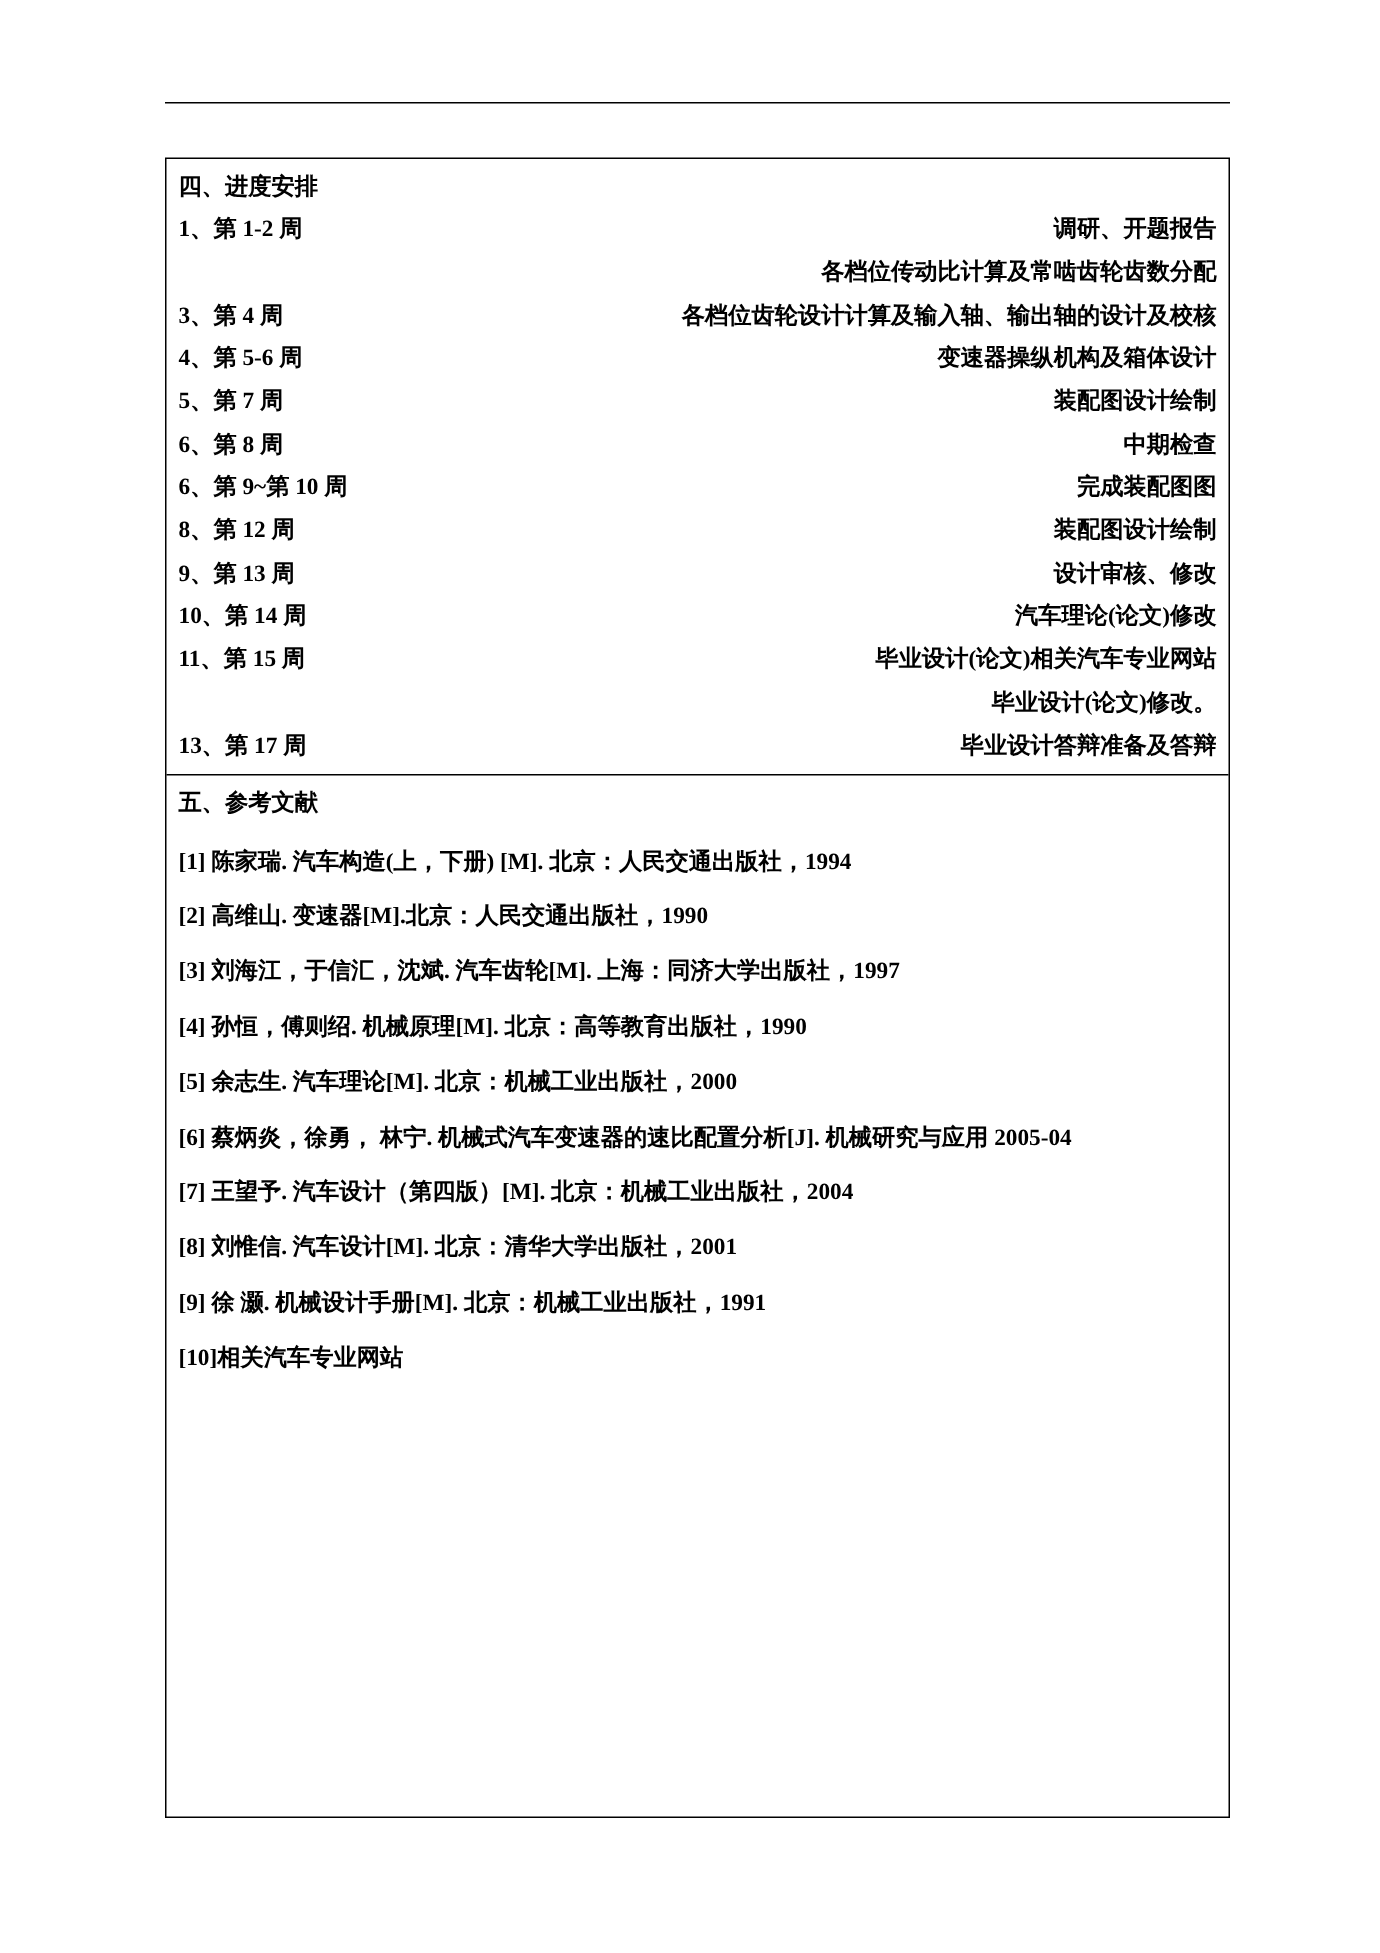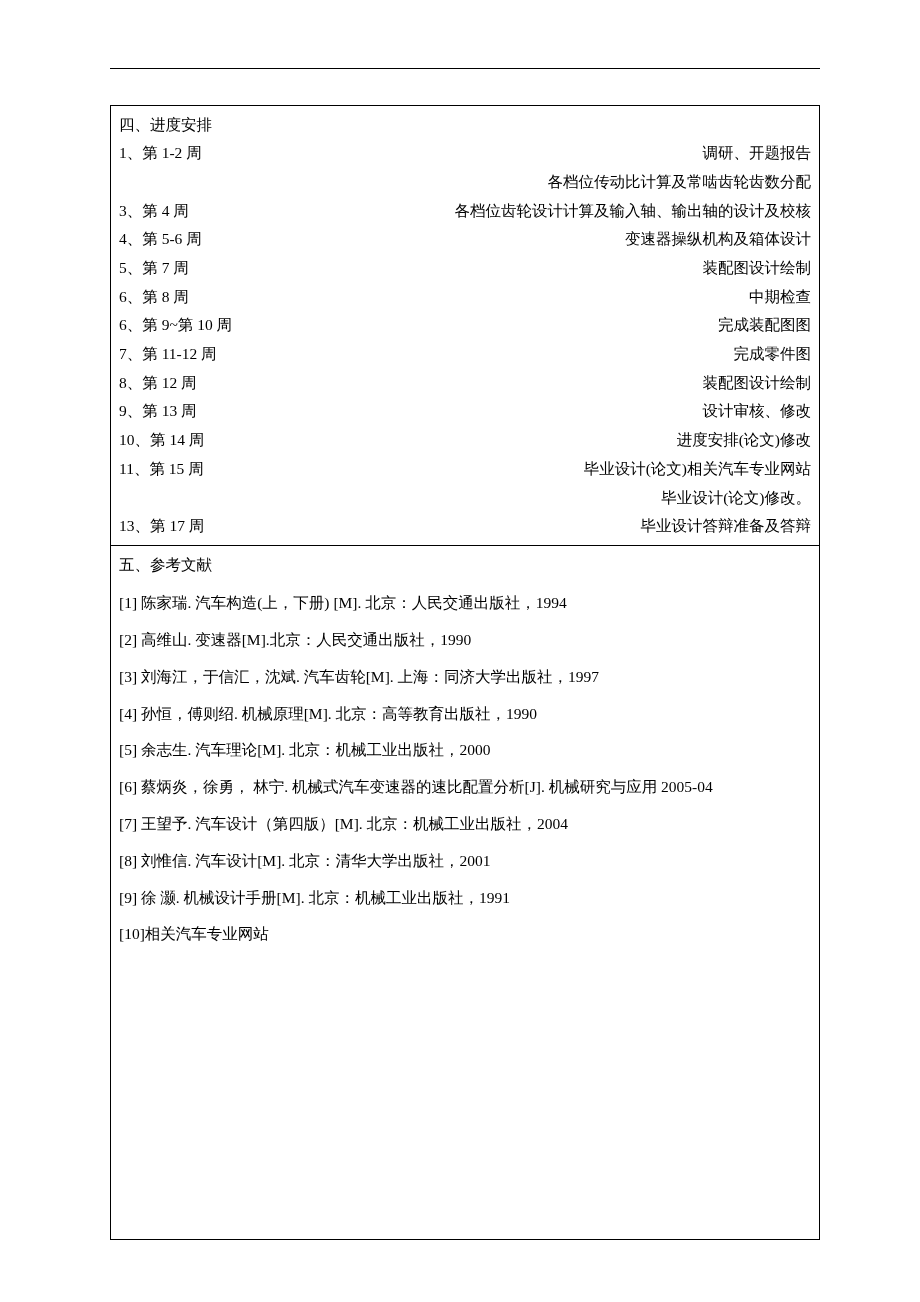--- a/index.html
+++ b/index.html
@@ -21,20 +21,21 @@
   .hr-top {
     border: none;
     border-top: 1.5px solid #000;
     margin: 0 0 36px 0;
   }
   .bordered-box {
     border: 1px solid #000;
   }
   .section {
     padding: 4px 8px;
+    font-weight: bold;
   }
   .section-schedule {
     border-bottom: 1px solid #000;
   }
   .section-title {
   }
   .schedule-row {
     display: flex;
     line-height: 1.85;
   }
@@ -87,34 +88,30 @@
       </div>
       <div class="schedule-row">
         <div class="schedule-left">6、第 8 周</div>
         <div class="schedule-right">中期检查</div>
       </div>
       <div class="schedule-row">
         <div class="schedule-left">6、第 9~第 10 周</div>
         <div class="schedule-right">完成装配图图</div>
       </div>
       <div class="schedule-row">
-        <div class="schedule-left">7、第 11-12 周</div>
-        <div class="schedule-right">完成零件图</div>
-      </div>
-      <div class="schedule-row">
         <div class="schedule-left">8、第 12 周</div>
         <div class="schedule-right">装配图设计绘制</div>
       </div>
       <div class="schedule-row">
         <div class="schedule-left">9、第 13 周</div>
         <div class="schedule-right">设计审核、修改</div>
       </div>
       <div class="schedule-row">
         <div class="schedule-left">10、第 14 周</div>
-        <div class="schedule-right">进度安排(论文)修改</div>
+        <div class="schedule-right">汽车理论(论文)修改</div>
       </div>
       <div class="schedule-row">
         <div class="schedule-left">11、第 15 周</div>
         <div class="schedule-right">毕业设计(论文)相关汽车专业网站</div>
       </div>
       <div class="schedule-row">
         <div class="schedule-right">毕业设计(论文)修改。</div>
       </div>
       <div class="schedule-row">
         <div class="schedule-left">13、第 17 周</div>

